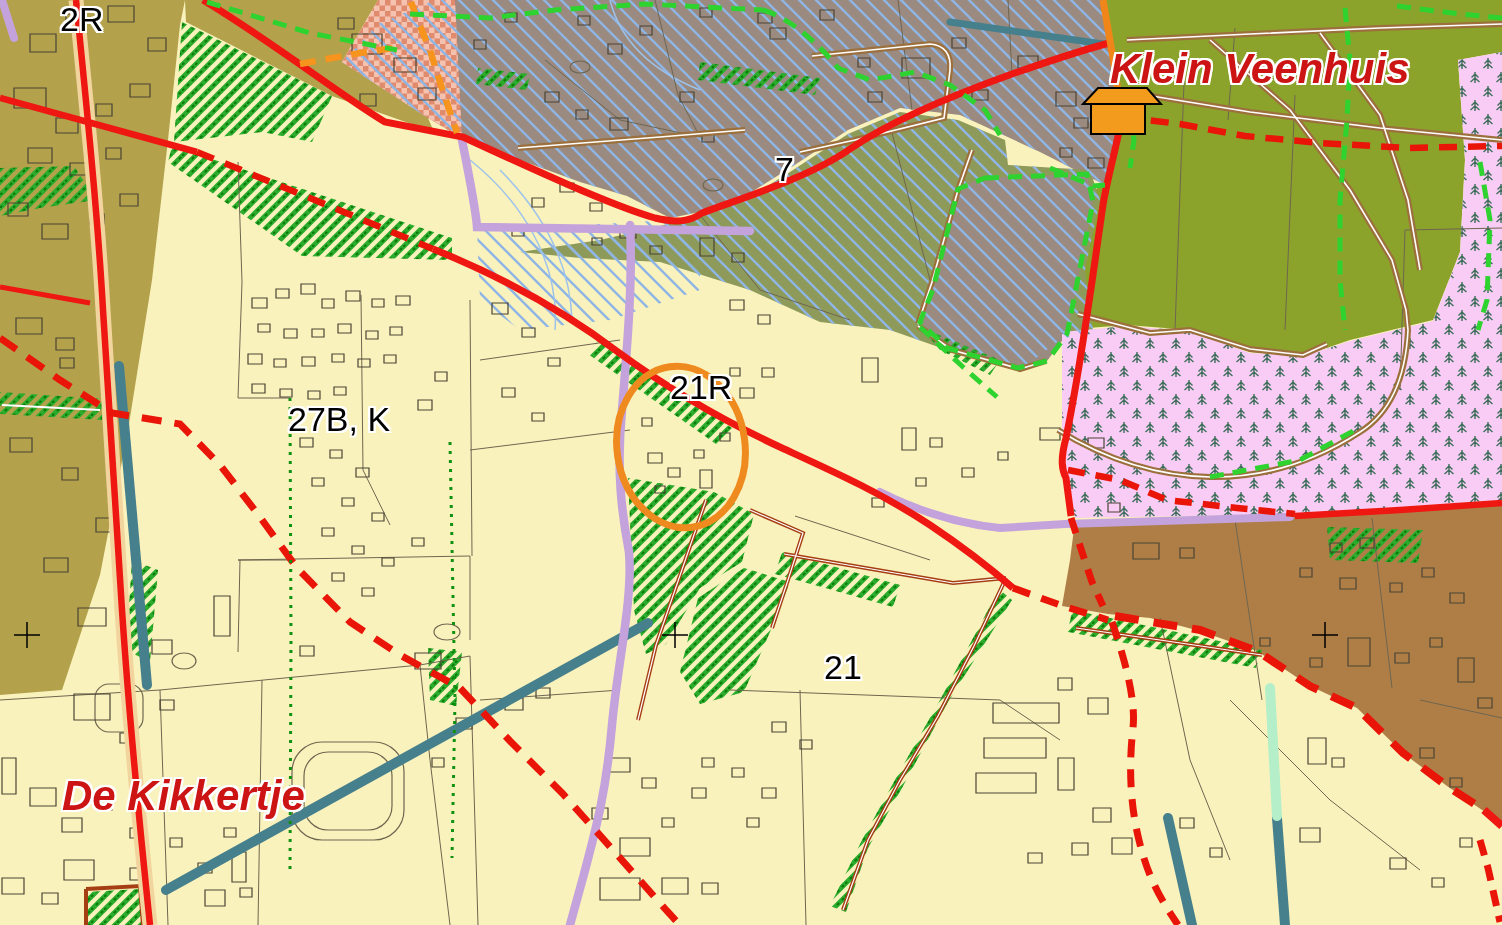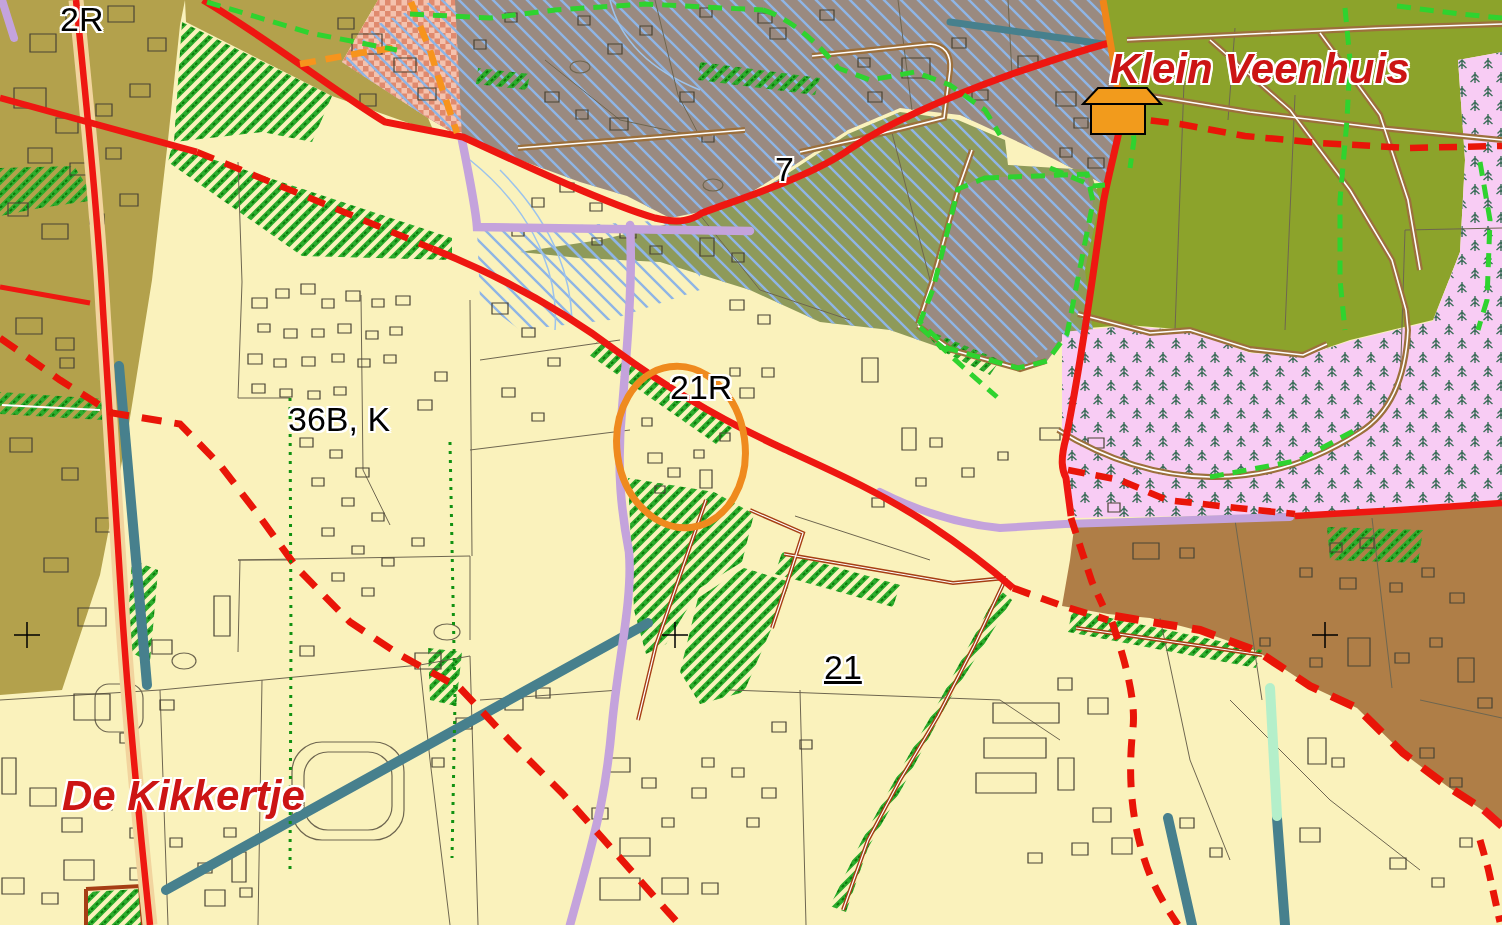--- a/index.html
+++ b/index.html
@@ -255,16 +255,16 @@
   <g fill="#F29B1C" stroke="#000000" stroke-width="2">
     <path d="M1083,104 L1098,88 L1147,88 L1161,104 Z"></path>
     <rect x="1091" y="104" width="54" height="30"></rect>
   </g>
 </svg>
 
 <div class="lbl lbl-num" style="left:60px;top:2px;">2R</div>
 <div class="lbl lbl-place" style="left:1110px;top:48px;">Klein Veenhuis</div>
 <div class="lbl lbl-num" style="left:775px;top:152px;">7</div>
 <div class="lbl lbl-num" style="left:670px;top:334px;margin-top:36px;">21R</div>
-<div class="lbl lbl-num" style="left:288px;top:402px;">36B, K</div>
-<div class="lbl lbl-num" style="left:824px;top:650px;text-decoration:underline;">21</div>
+<div class="lbl lbl-num" style="left:288px;top:402px;">27B, K</div>
+<div class="lbl lbl-num" style="left:824px;top:650px;">21</div>
 <div class="lbl lbl-place" style="left:62px;top:775px;">De Kikkertje</div>
 </div>
 
 </body></html>

